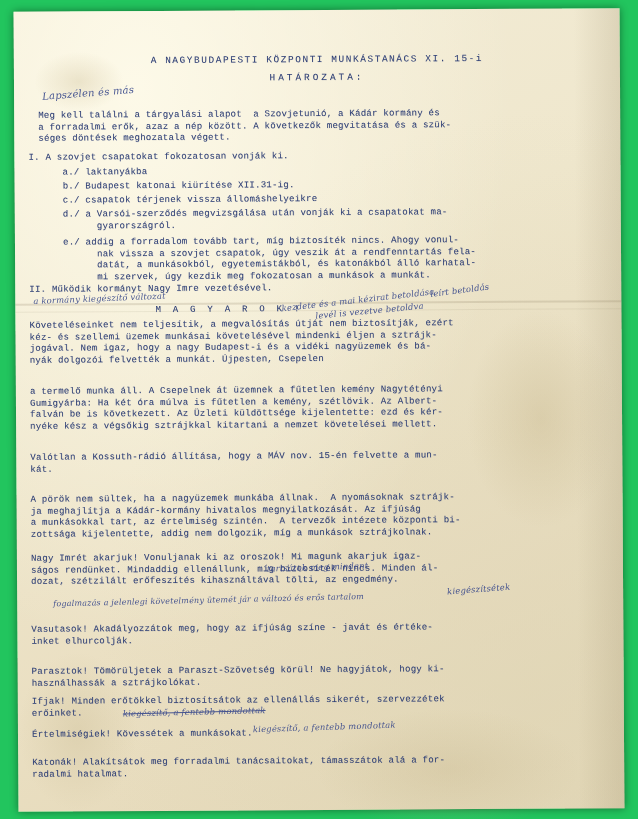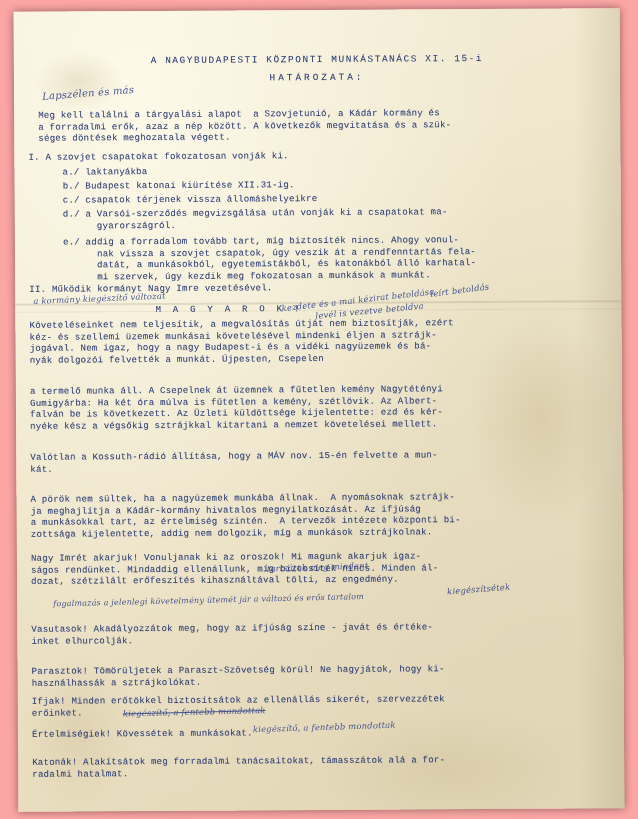--- a/index.html
+++ b/index.html
@@ -10,21 +10,21 @@
   body {
     width: 638px;
     height: 819px;
     overflow: hidden;
     font-family: "Liberation Sans", sans-serif;
   }
   #page {
     position: relative;
     width: 638px;
     height: 819px;
-    background: #fca5a5;
+    background: #22c55e;
     overflow: hidden;
   }
   
   #sheet {
     position: absolute;
     left: 16px;
     top: 10px;
     width: 606px;
     height: 800px;
     background:

